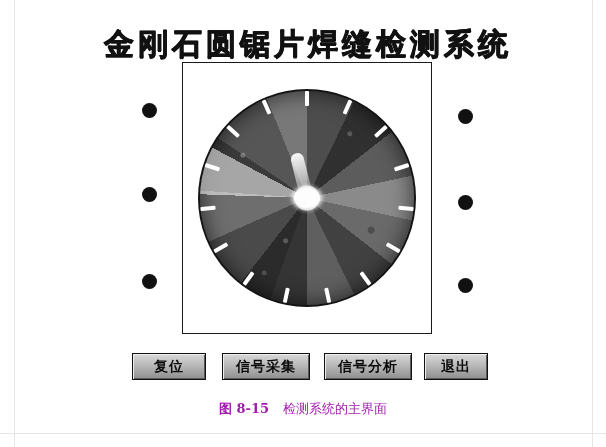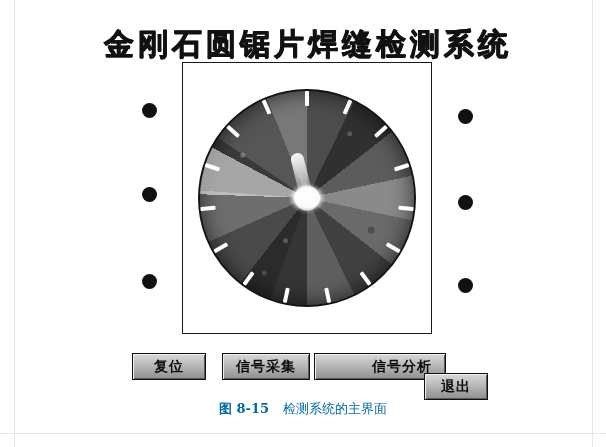--- a/index.html
+++ b/index.html
@@ -205,33 +205,33 @@
     font-weight: bold;
     letter-spacing: 1px;
     line-height: 25px;
     text-align: center;
     white-space: nowrap;
     box-shadow: inset 1px 1px 0 #efefef, inset -1px -1px 0 #5a5a5a;
     cursor: pointer;
   }
   .btn-1 { left: 106px; top: 3px; width: 72px; }
   .btn-2 { left: 196px; top: 3px; width: 86px; }
-  .btn-3 { left: 288px; top: 3px; width: 86px; padding-left: 44px; }
-  .btn-4 { left: 398px; top: 3px; width: 62px; margin-top: 20px; }
+  .btn-3 { left: 298px; top: 3px; width: 86px; }
+  .btn-4 { left: 398px; top: 3px; width: 62px; }
 
   
   #figure-caption {
     position: absolute;
     left: 0;
     top: 400px;
     width: 606px;
     text-align: center;
     font-family: "DejaVu Serif", serif;
     font-size: 13px;
-    color: #0369a1;
+    color: #a21caf;
     white-space: nowrap;
   }
   #figure-caption .cap-num { font-weight: bold; }
   #figure-caption .cap-text { margin-left: 14px; }
 </style>
 </head>
 <body>
 
 <div class="page-edge-line edge-left"></div>
 <div class="page-edge-line edge-right"></div>

